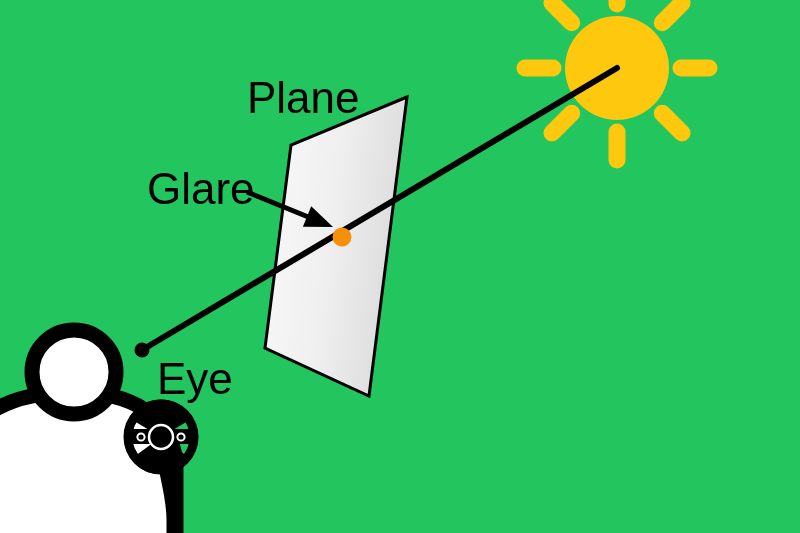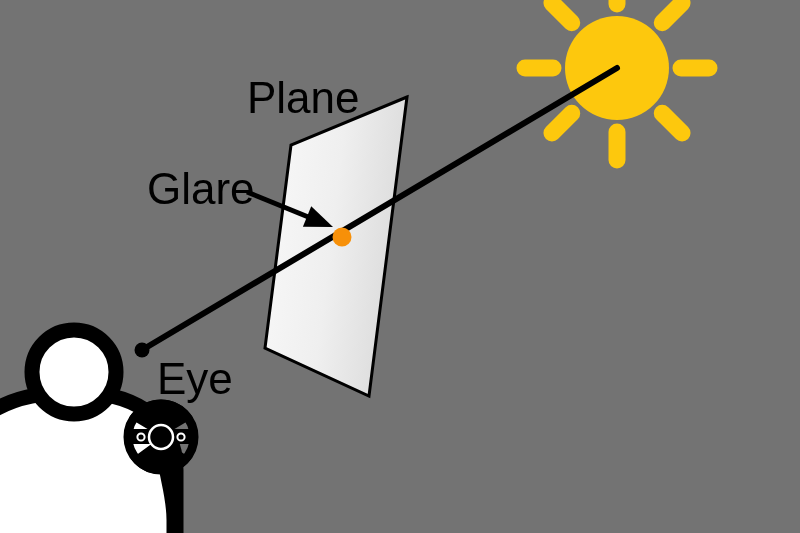--- a/index.html
+++ b/index.html
@@ -8,21 +8,21 @@
     padding: 0;
     background: #ffffff;
   }
   body {
     font-family: "Liberation Sans", sans-serif;
   }
   #diagram-root {
     position: relative;
     width: 800px;
     height: 533px;
-    background: #737373;
+    background: #22c55e;
     overflow: hidden;
   }
   #scene {
     display: block;
     width: 800px;
     height: 533px;
   }
   .label-text {
     font-family: "Liberation Sans", sans-serif;
     font-weight: 400;

